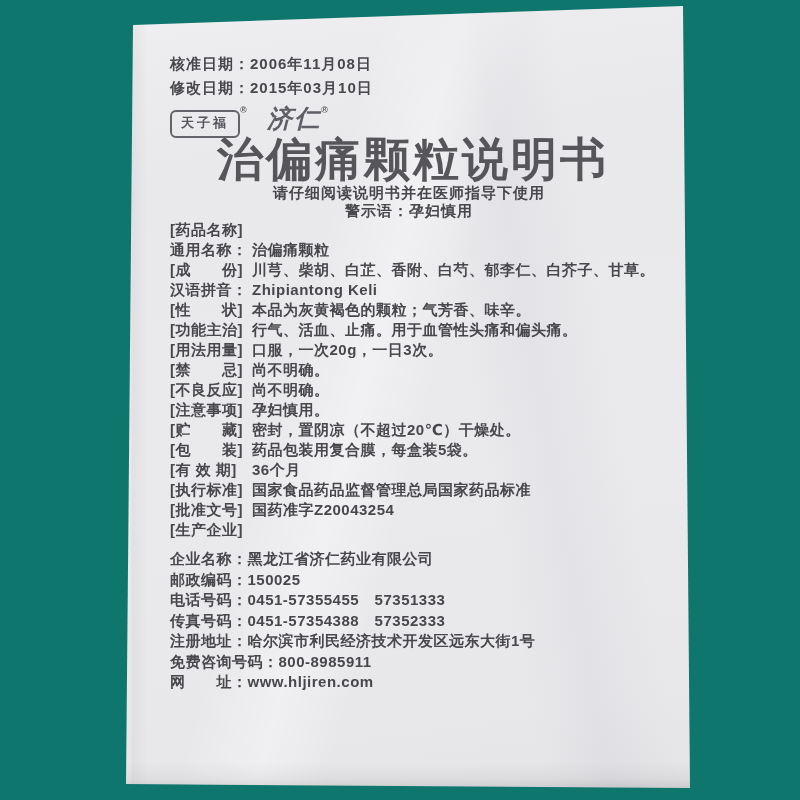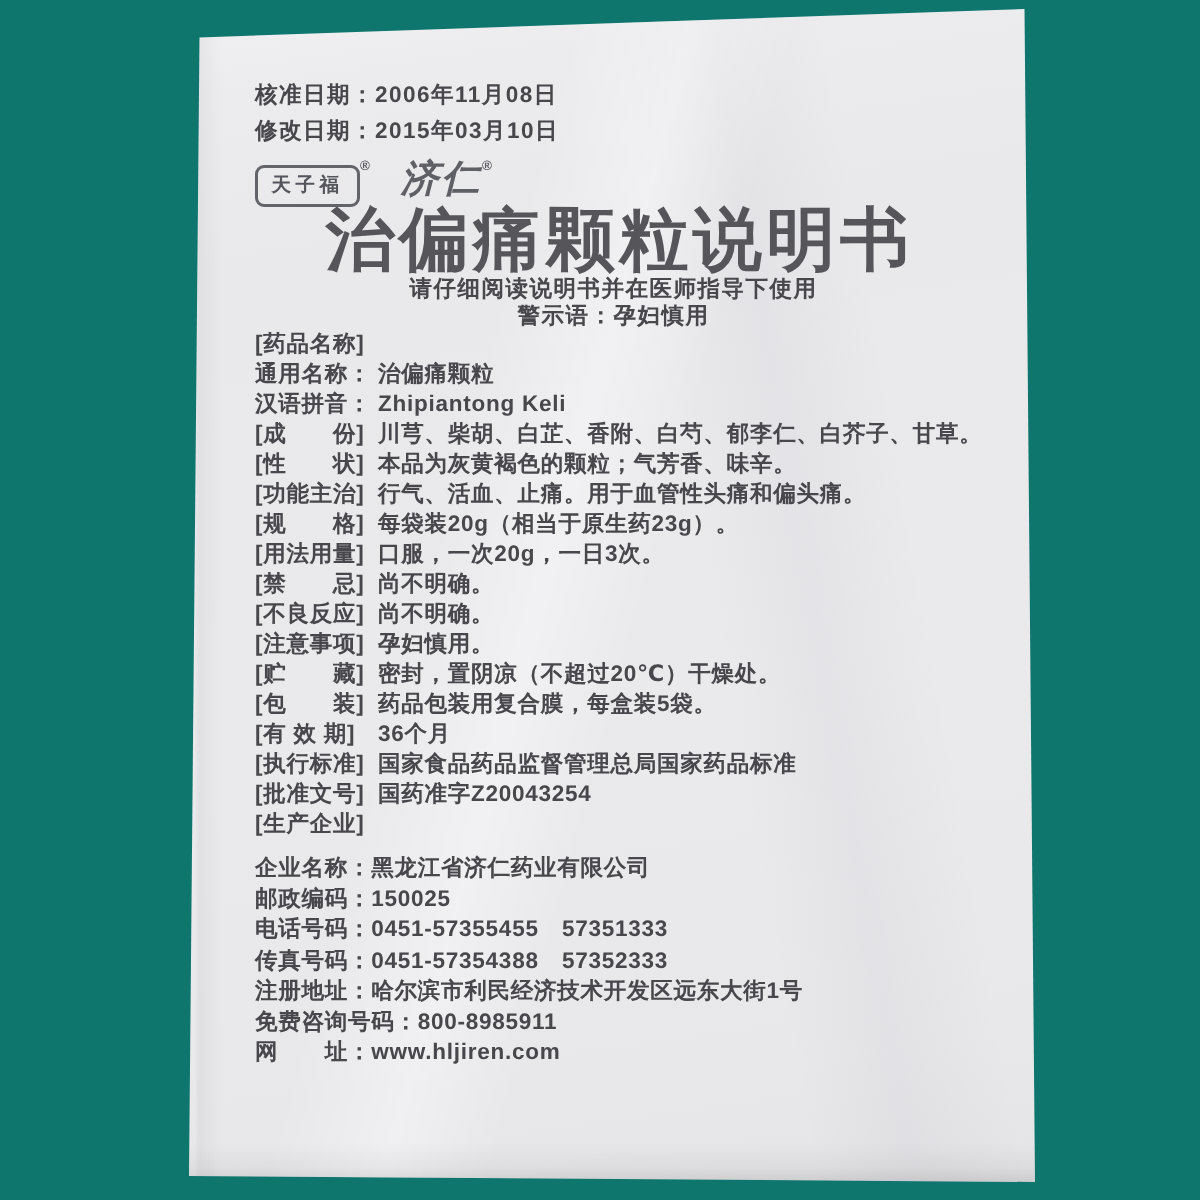--- a/index.html
+++ b/index.html
@@ -73,25 +73,24 @@
         <span class="logo-script">济仁</span><span class="reg-mark">®</span>
       </div>
 
       <div class="title">治偏痛颗粒说明书</div>
       <div class="subtitle">请仔细阅读说明书并在医师指导下使用</div>
       <div class="warning">警示语：孕妇慎用</div>
 
       <div class="fields">
         <div class="frow"><span class="flabel">[药品名称]</span><span class="fvalue"></span></div>
         <div class="frow"><span class="flabel">通用名称：</span><span class="fvalue">治偏痛颗粒</span></div>
+        <div class="frow"><span class="flabel">[成　　份]</span><span class="fvalue">川芎、柴胡、白芷、香附、白芍、郁李仁、白芥子、甘草。</span></div>
         <div class="frow"><span class="flabel">汉语拼音：</span><span class="fvalue">Zhipiantong Keli</span></div>
-        <div class="frow"><span class="flabel">[成　　份]</span><span class="fvalue">川芎、柴胡、白芷、香附、白芍、郁李仁、白芥子、甘草。</span></div>
         <div class="frow"><span class="flabel">[性　　状]</span><span class="fvalue">本品为灰黄褐色的颗粒；气芳香、味辛。</span></div>
         <div class="frow"><span class="flabel">[功能主治]</span><span class="fvalue">行气、活血、止痛。用于血管性头痛和偏头痛。</span></div>
-        <div class="frow"><span class="flabel">[规　　格]</span><span class="fvalue">每袋装20g（相当于原生药23g）。</span></div>
         <div class="frow"><span class="flabel">[用法用量]</span><span class="fvalue">口服，一次20g，一日3次。</span></div>
         <div class="frow"><span class="flabel">[禁　　忌]</span><span class="fvalue">尚不明确。</span></div>
         <div class="frow"><span class="flabel">[不良反应]</span><span class="fvalue">尚不明确。</span></div>
         <div class="frow"><span class="flabel">[注意事项]</span><span class="fvalue">孕妇慎用。</span></div>
         <div class="frow"><span class="flabel">[贮　　藏]</span><span class="fvalue">密封，置阴凉（不超过20℃）干燥处。</span></div>
         <div class="frow"><span class="flabel">[包　　装]</span><span class="fvalue">药品包装用复合膜，每盒装5袋。</span></div>
         <div class="frow"><span class="flabel">[有 效 期]</span><span class="fvalue">36个月</span></div>
         <div class="frow"><span class="flabel">[执行标准]</span><span class="fvalue">国家食品药品监督管理总局国家药品标准</span></div>
         <div class="frow"><span class="flabel">[批准文号]</span><span class="fvalue">国药准字Z20043254</span></div>
         <div class="frow"><span class="flabel">[生产企业]</span><span class="fvalue"></span></div>

